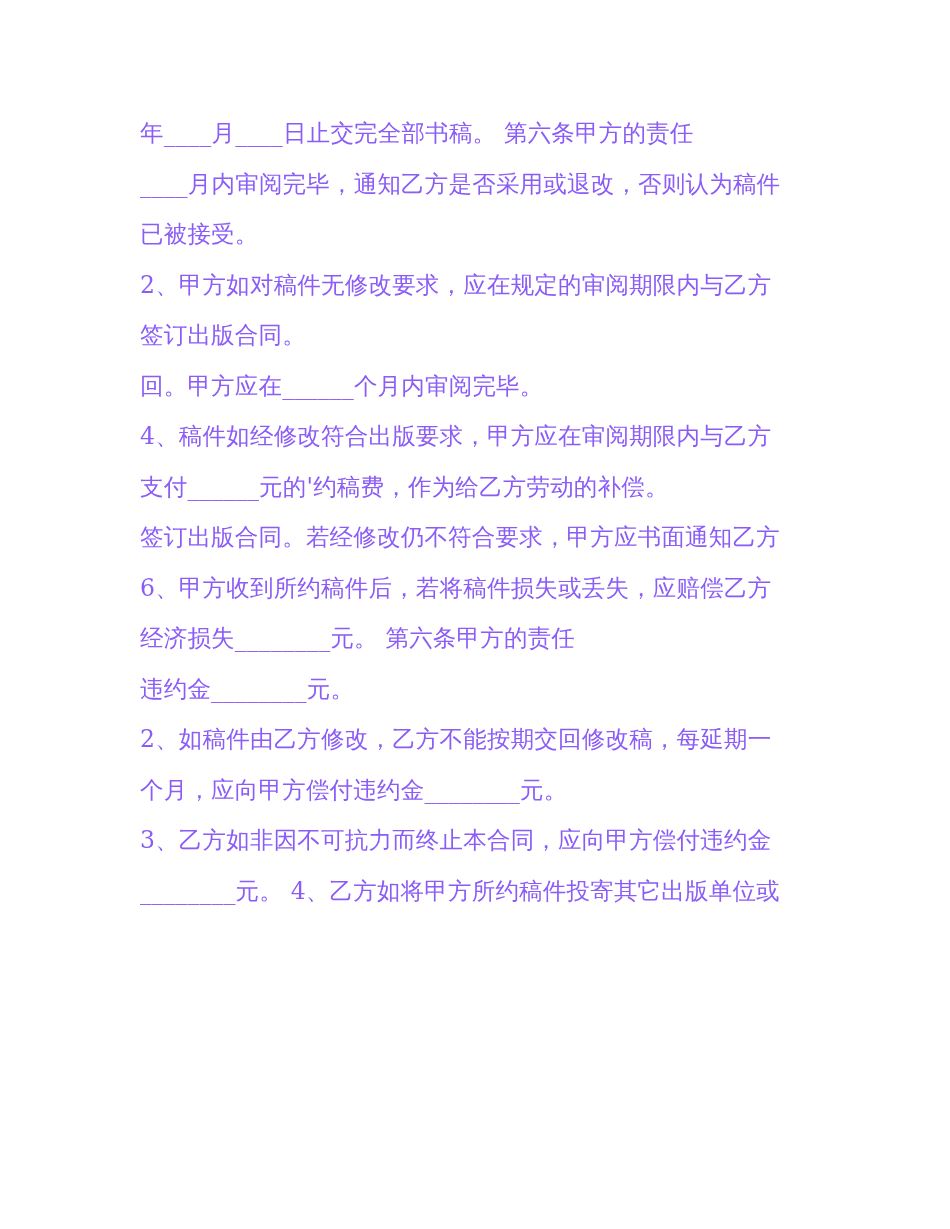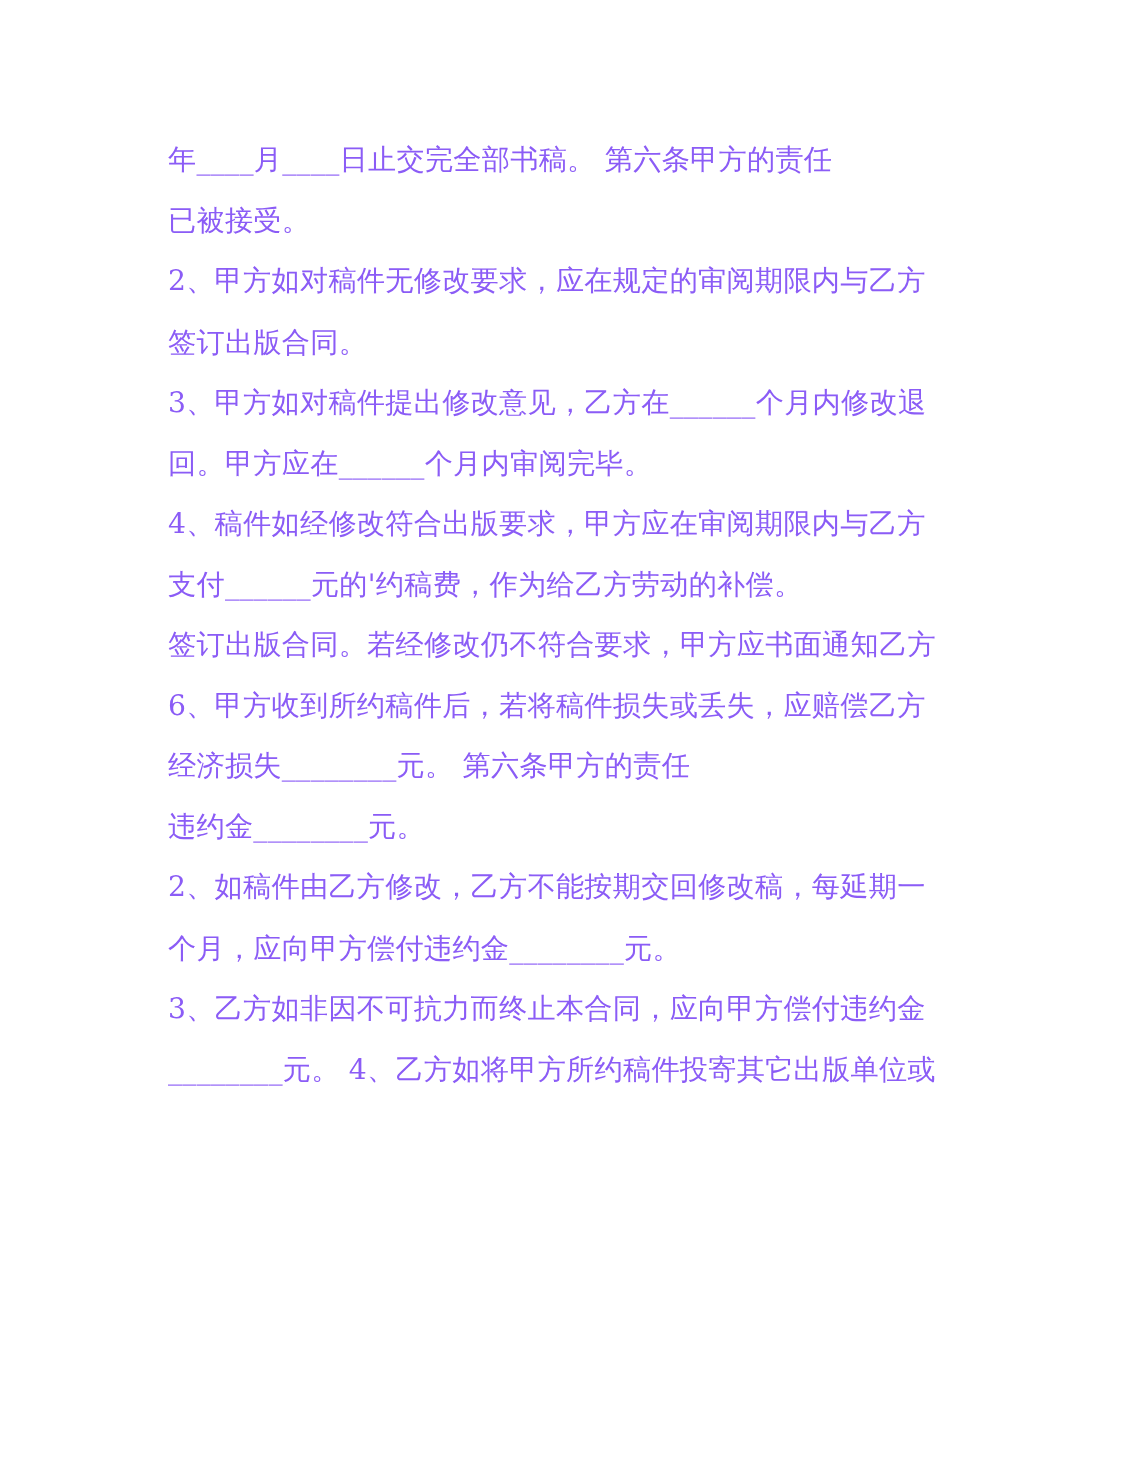--- a/index.html
+++ b/index.html
@@ -27,24 +27,24 @@
       height: 50.5px;
       line-height: 50.5px;
       white-space: nowrap;
     }
   </style>
 </head>
 <body>
 
 <div class="page">
   <div class="line">年____月____日止交完全部书稿。 第六条甲方的责任</div>
+  <div class="line">____月内审阅完毕，通知乙方是否采用或退改，否则认为稿件</div>
   <div class="line">已被接受。</div>
   <div class="line">2、甲方如对稿件无修改要求，应在规定的审阅期限内与乙方</div>
   <div class="line">签订出版合同。</div>
-  <div class="line">3、甲方如对稿件提出修改意见，乙方在______个月内修改退</div>
   <div class="line">回。甲方应在______个月内审阅完毕。</div>
   <div class="line">4、稿件如经修改符合出版要求，甲方应在审阅期限内与乙方</div>
   <div class="line">支付______元的'约稿费，作为给乙方劳动的补偿。</div>
   <div class="line">签订出版合同。若经修改仍不符合要求，甲方应书面通知乙方</div>
   <div class="line">6、甲方收到所约稿件后，若将稿件损失或丢失，应赔偿乙方</div>
   <div class="line">经济损失________元。 第六条甲方的责任</div>
   <div class="line">违约金________元。</div>
   <div class="line">2、如稿件由乙方修改，乙方不能按期交回修改稿，每延期一</div>
   <div class="line">个月，应向甲方偿付违约金________元。</div>
   <div class="line">3、乙方如非因不可抗力而终止本合同，应向甲方偿付违约金</div>

